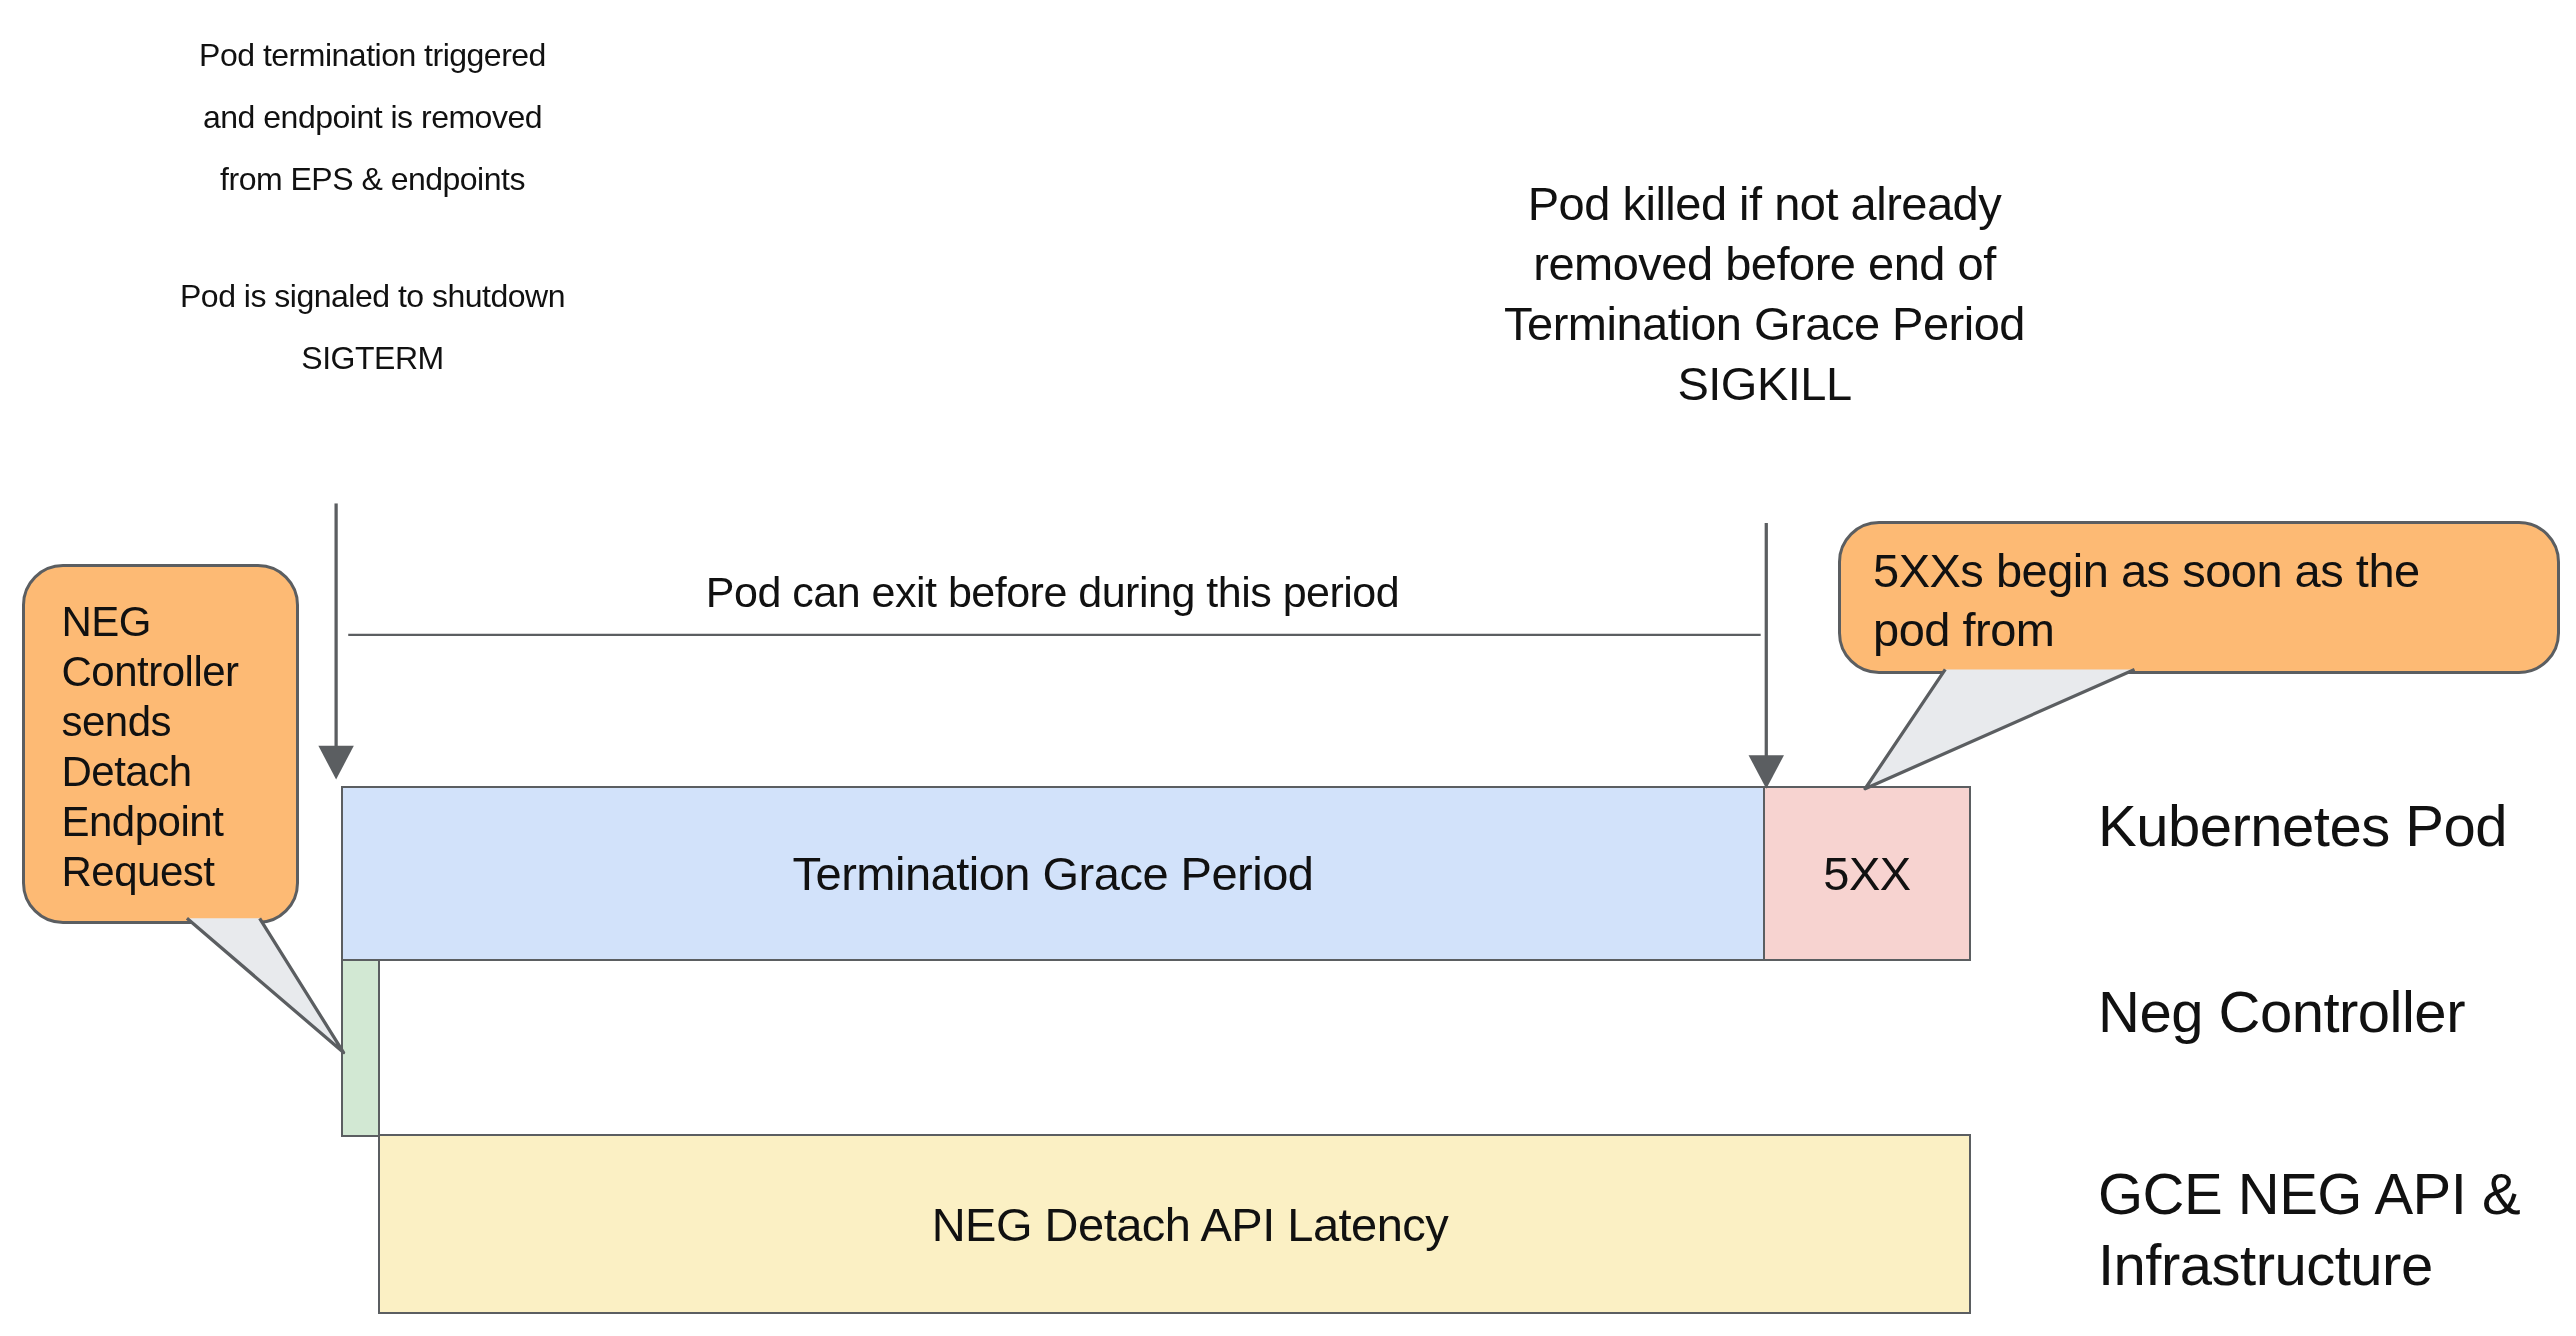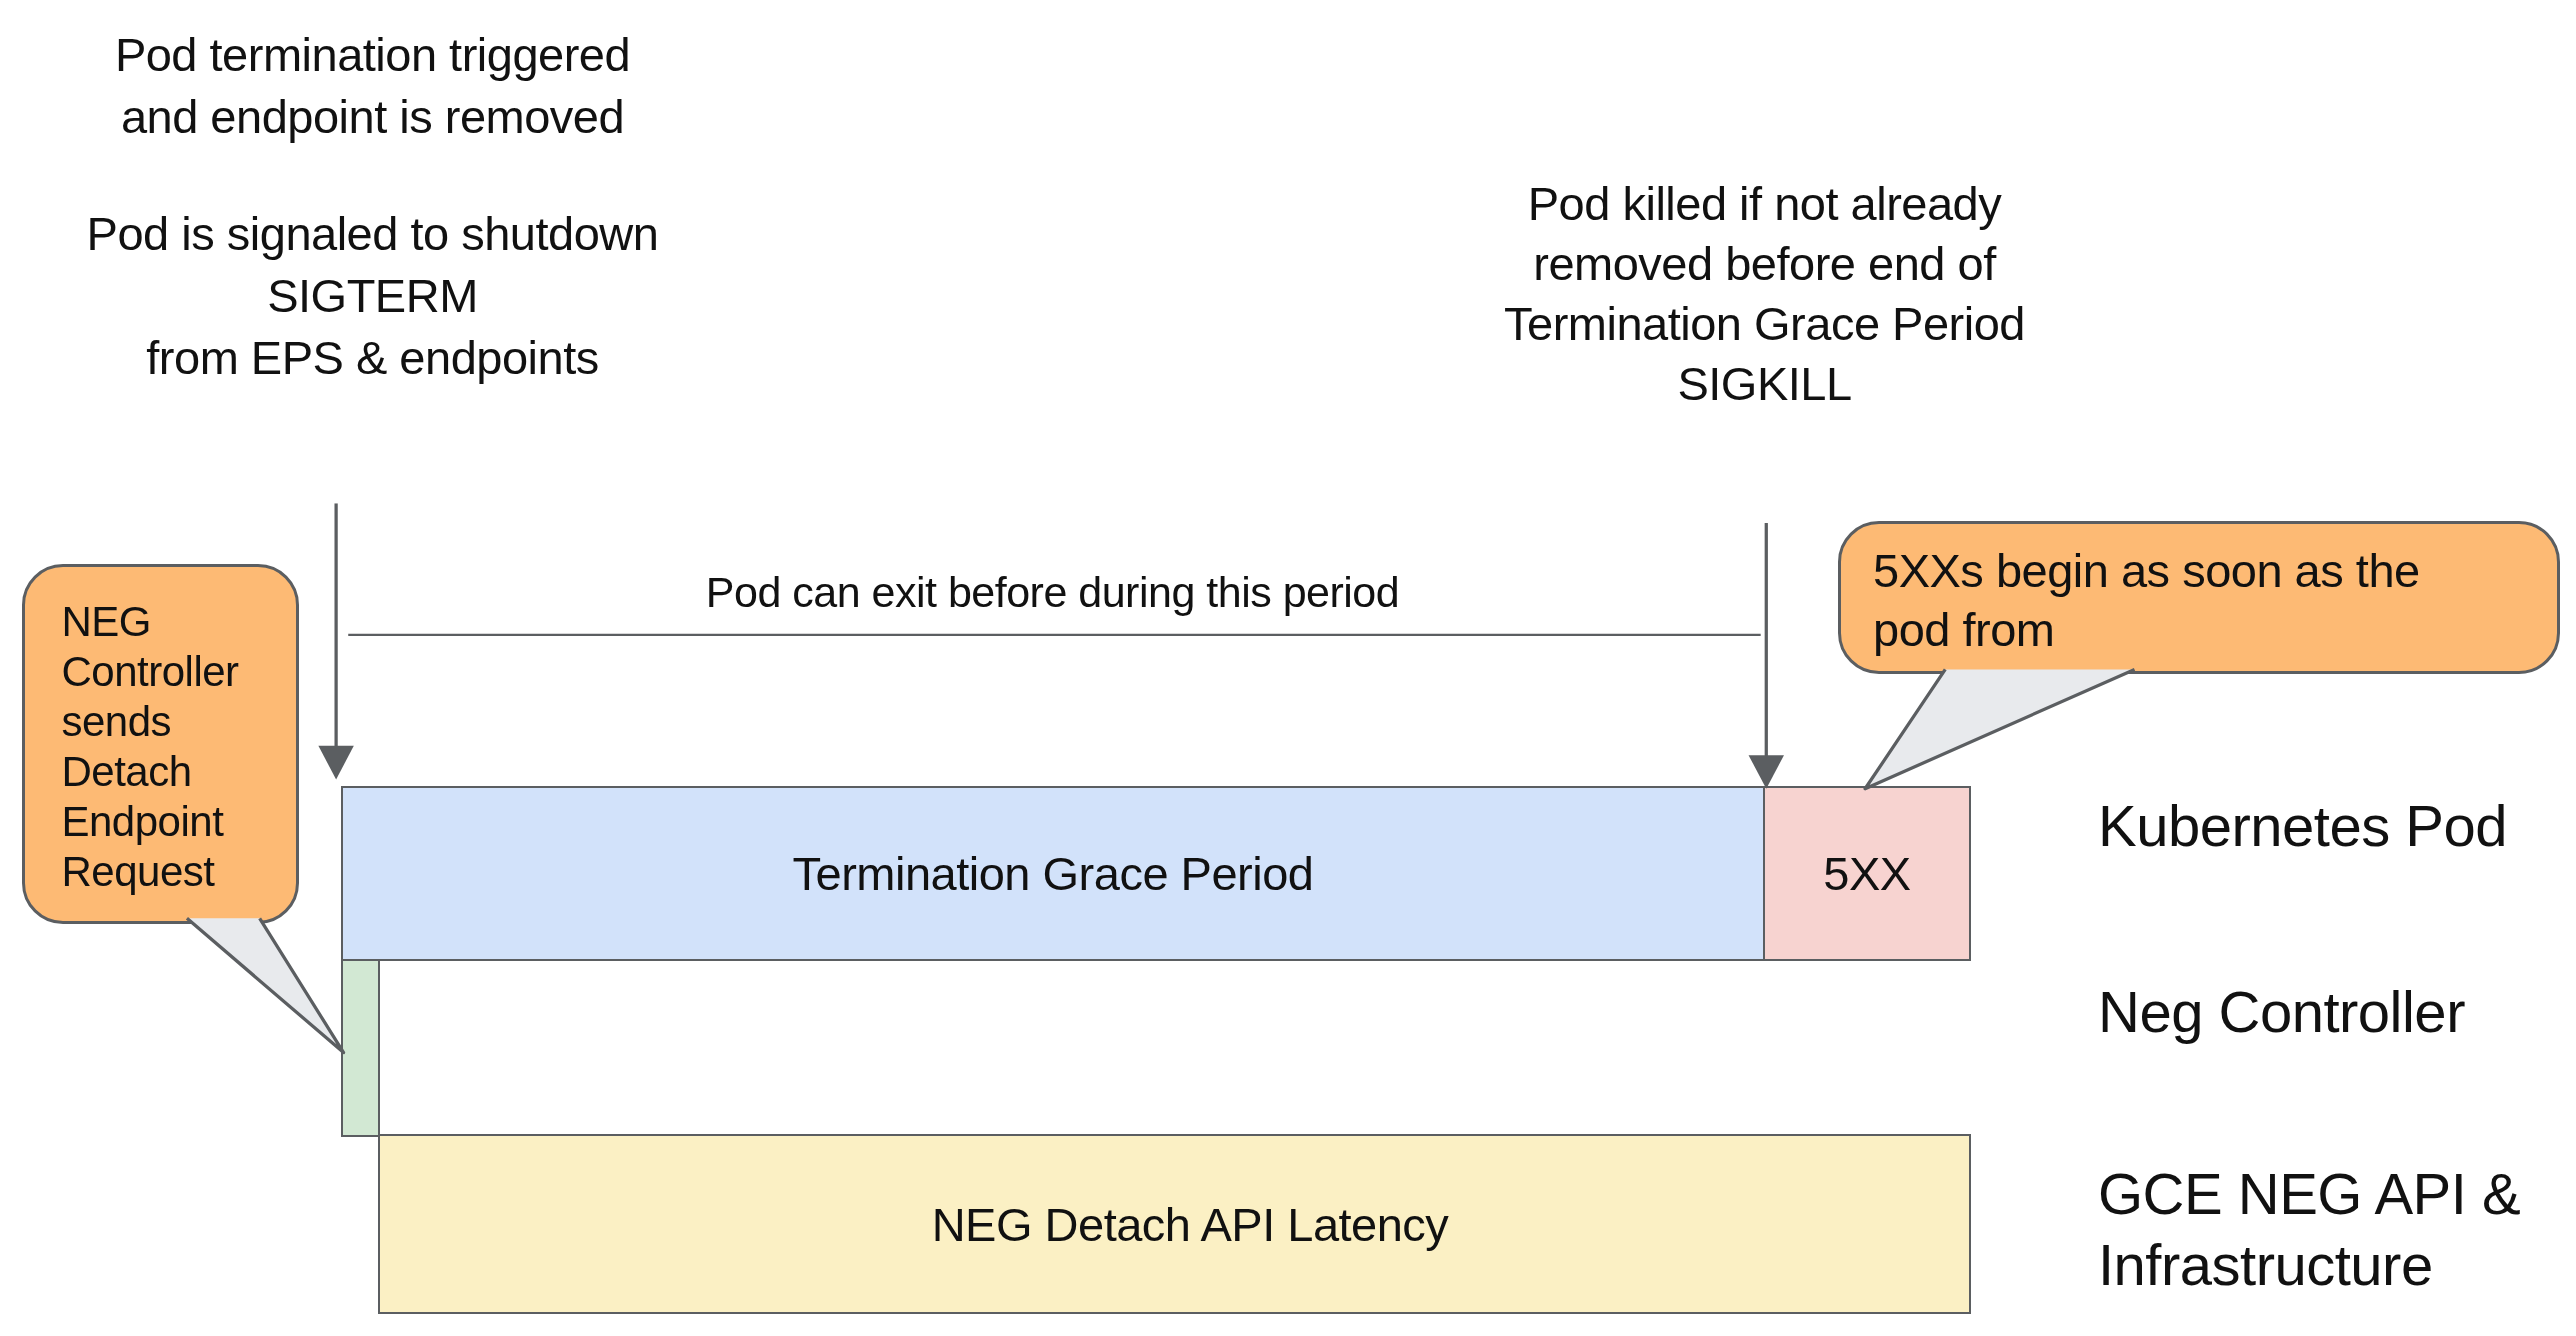--- a/index.html
+++ b/index.html
@@ -1,21 +1,21 @@
 <!DOCTYPE html>
 <html style="font-size:15px"><head>
 <meta charset="utf-8">
 <style>
   html,body{margin:0;padding:0;background:#fff;}
   .stage{
     position:relative;width:2576px;height:1336px;background:#fff;overflow:hidden;
     font-family:"Liberation Sans","DejaVu Sans",sans-serif;color:#111;
   }
   .abs{position:absolute;}
-  .para{text-align:center;font-size:47px;line-height:62px;letter-spacing:-0.5px;}
+  .para{text-align:center;font-size:32px;line-height:62px;letter-spacing:-0.5px;}
   .para-right{text-align:center;font-size:47px;line-height:60px;letter-spacing:-0.5px;margin-top:44px;}
   .bubble{
     box-sizing:border-box;border:3.3px solid #5b5e61;background:#fdba74;
     border-radius:41px;z-index:2;
   }
   .bubble-left{left:21.5px;top:564px;width:277px;height:360px;padding:30px 18.7px 0 37px;
     font-size:42px;line-height:50px;letter-spacing:-0.5px;}
   .bubble-right{left:1838px;top:521px;width:722px;height:153px;padding:17px 18.7px 0 32px;
     font-size:47px;line-height:59px;letter-spacing:-0.5px;}
   .bar{
@@ -27,25 +27,25 @@
   svg.overlay{position:absolute;left:0;top:0;z-index:3;pointer-events:none;}
 </style>
 </head>
 <body>
 
 <div class="stage">
 
   <div class="abs para" style="left:23px;top:24px;width:699px;">
     <div>Pod termination triggered</div>
     <div>and endpoint is removed</div>
+    <div>from EPS &amp; endpoints</div>
     <div style="margin-top:55px;">
       <div>Pod is signaled to shutdown</div>
       <div>SIGTERM</div>
     </div>
-    <div>from EPS &amp; endpoints</div>
   </div>
 
   <div class="abs para-right" style="left:1410px;top:130px;width:709px;">
     <div>Pod killed if not already</div>
     <div>removed before end of</div>
     <div>Termination Grace Period</div>
     <div>SIGKILL</div>
   </div>
 
   <div class="abs periodlabel" style="left:670px;top:571px;width:765px;">Pod can exit before during this period</div>

